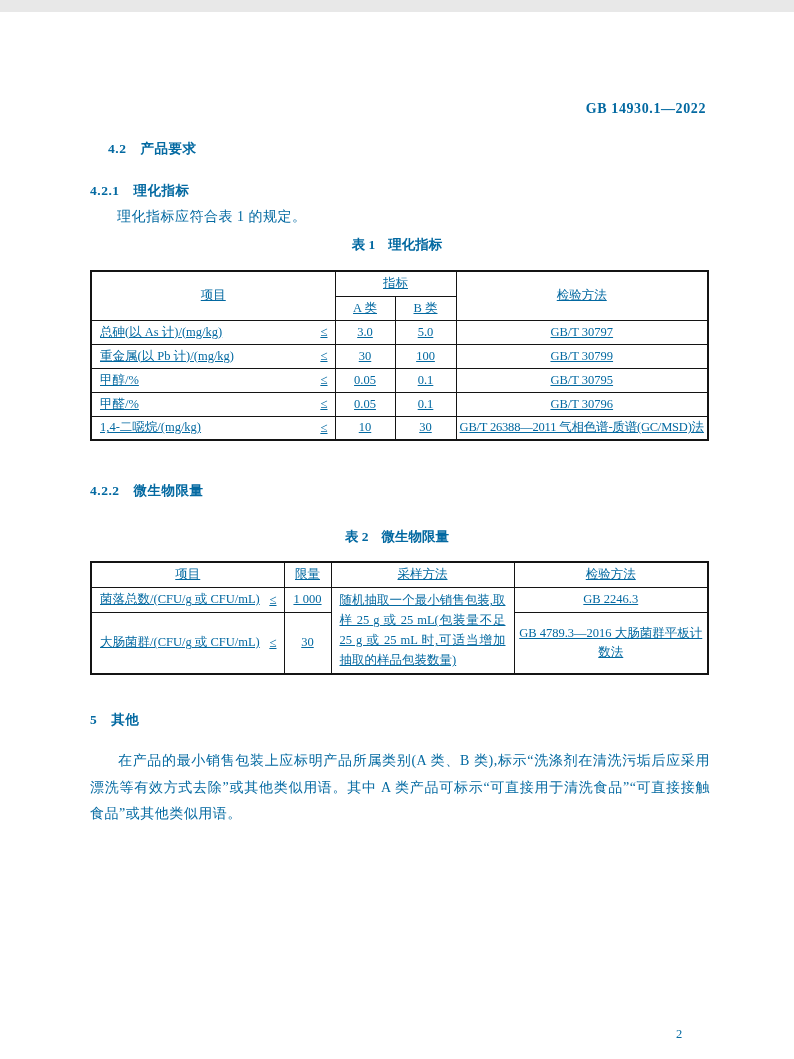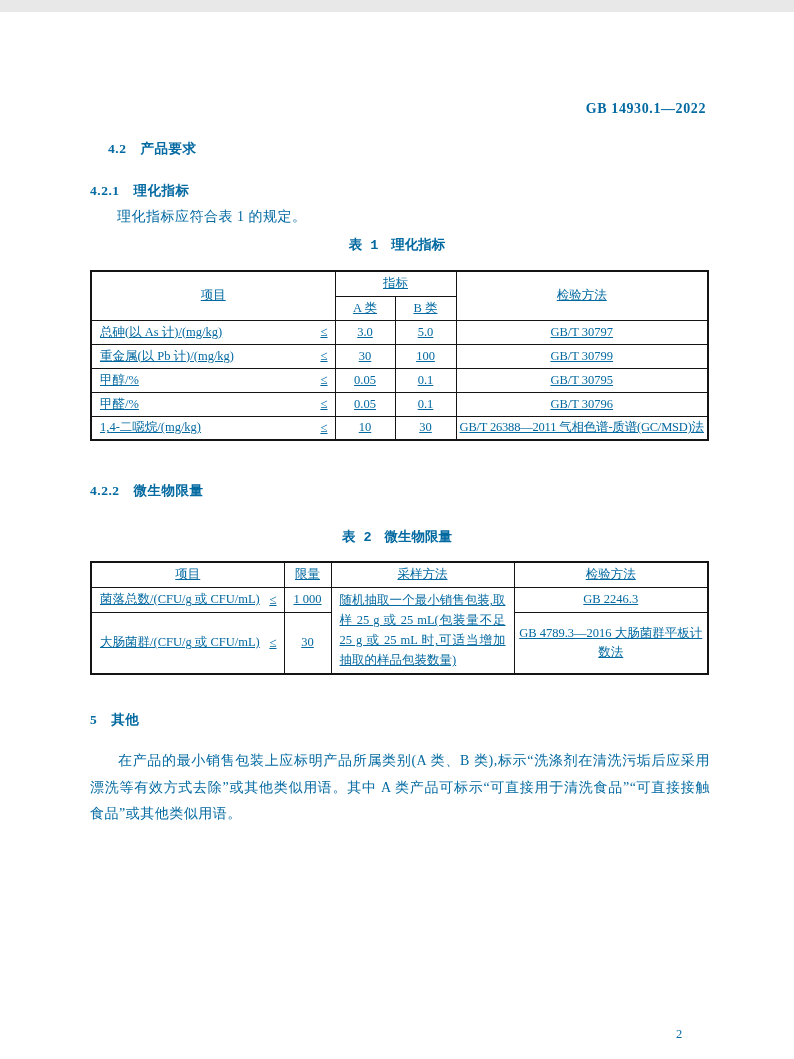--- a/index.html
+++ b/index.html
@@ -24,21 +24,21 @@
   .p-421 { top:196px; left:117px; }
   .p-422 { top:486px; left:117px; }
   .p-5 {
     top:736px; left:90px; width:620px;
     line-height:26.5px; text-indent:2em; text-align:justify;font-family:Liberation Serif, serif;
   }
 
   .caption { left:0; width:794px; text-align:center; font-size:13.5px; font-weight:bold; }
   .cap-1 { top:224px; }
   .cap-2 { top:516px; }
-  .caption .cap-label { margin-right:13px;font-family:Liberation Mono, monospace; }
+  .caption .cap-label { margin-right:13px; }
 
   table.std { border-collapse:collapse; table-layout:fixed; border:2px solid #141414; }
   table.std td {
     border:1px solid #141414; font-size:12.5px; text-align:center;
     vertical-align:middle; padding:0; overflow:hidden;text-decoration:underline;
   }
   .t1 { top:258px; left:90px; width:617px; }
   .t2 { top:549px; left:90px; width:617px; }
   td.br2 { border-right-width:2px; }
   td.bb2 { border-bottom-width:2px; }

